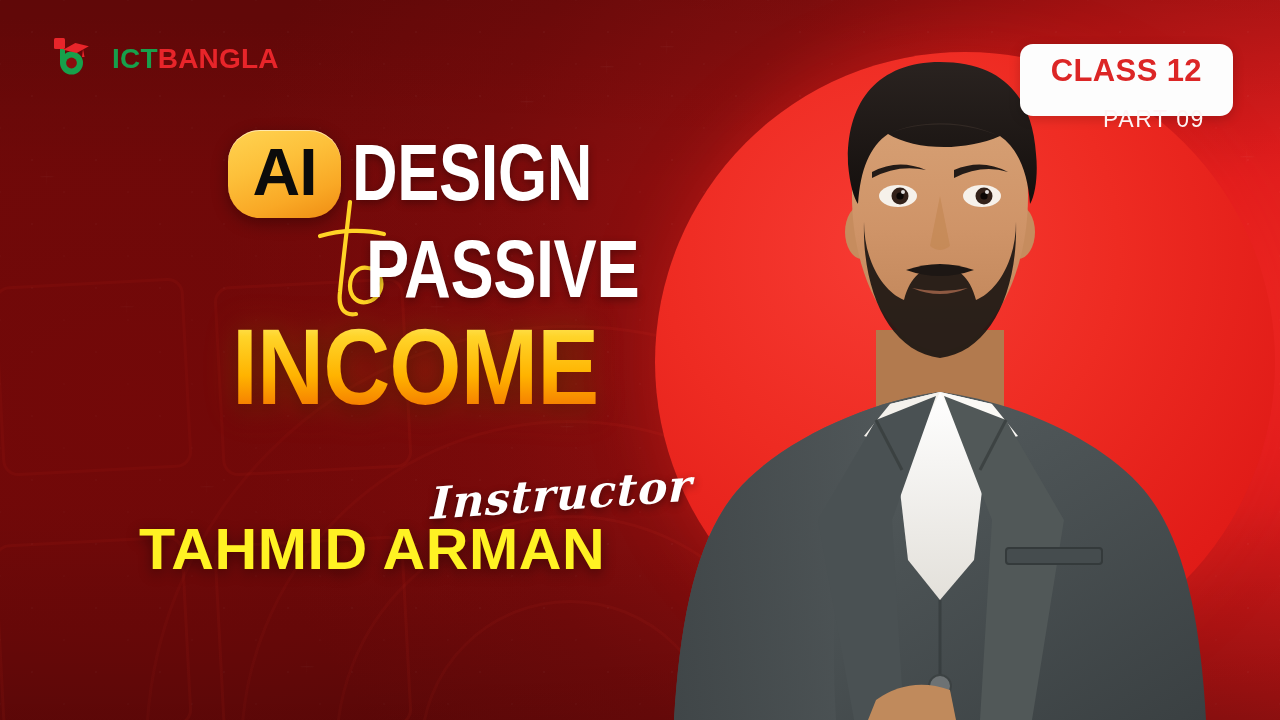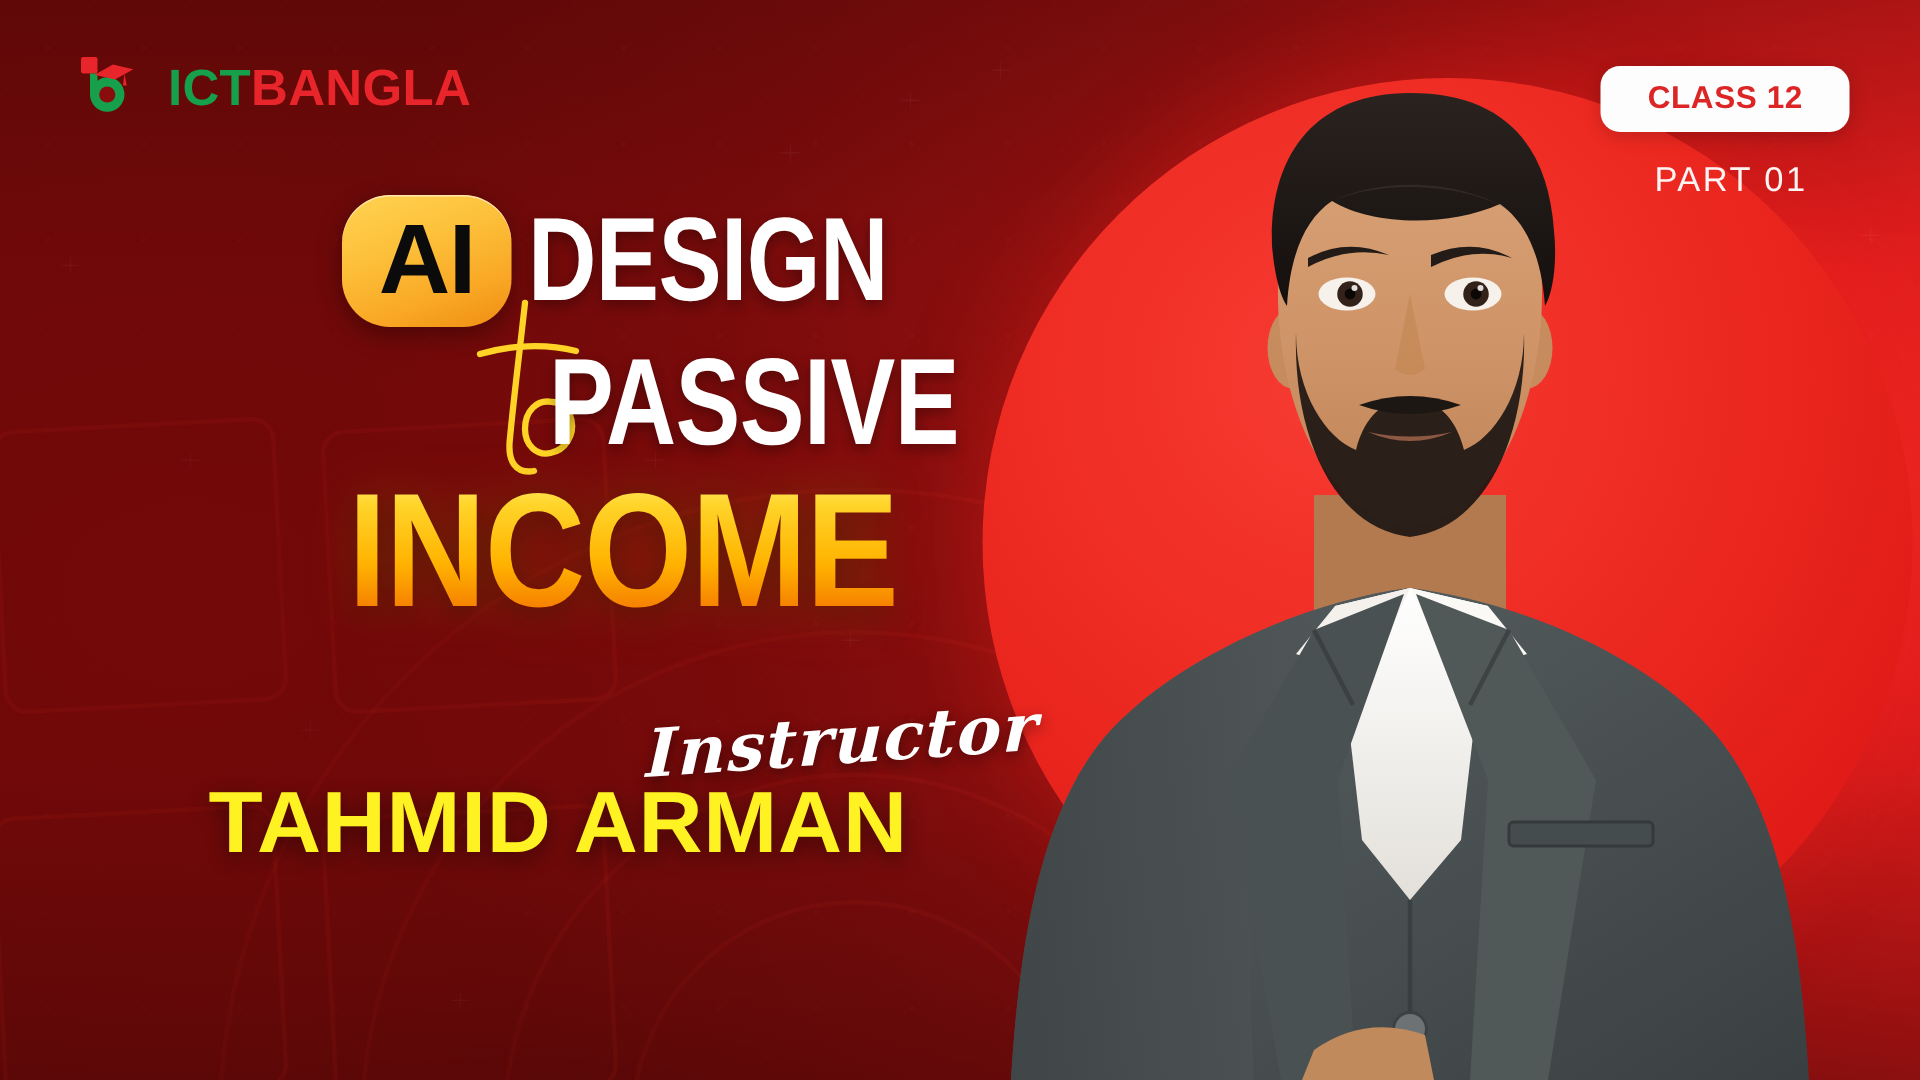--- a/index.html
+++ b/index.html
@@ -81,31 +81,31 @@
     background:radial-gradient(circle at 38% 32%, #f73b33 0%, #ee2b22 40%, #e11c18 75%, #d4150f 100%);
     box-shadow:0 0 70px rgba(255,40,30,0.30);
   }
 
   
   .logo {
     position:absolute; left:52px; top:36px;
     display:flex; align-items:center; gap:14px;
   }
   .logo-mark { width:46px; height:46px; position:relative; flex:none; }
-  .logo-text { font-size:34px; font-weight:800; letter-spacing:.2px; line-height:1; white-space:nowrap;}
+  .logo-text { font-size:28px; font-weight:800; letter-spacing:.2px; line-height:1; white-space:nowrap;}
   .logo-text .ict { color:#17a04b; }
   .logo-text .bangla { color:#e8252a; }
 
   .class-badge {
     position:absolute; right:47px; top:44px;
     background:#fdfdfd;
     color:#dc2626;
     border-radius:13px;
-    padding:11px 31px 12px;
-    font-size:21px; font-weight:800; letter-spacing:.4px;
+    padding:11px 31px 30px;
+    font-size:31px; font-weight:800; letter-spacing:.4px;
     line-height:1;
     box-shadow:0 3px 12px rgba(0,0,0,.18);
   }
   .part-label {
     position:absolute; right:75px; top:106px;
     color:#fdf3f3; font-size:23px; font-weight:400; letter-spacing:1.6px;
   }
 
   
   .headline { position:absolute; left:0; top:0; width:660px; height:470px; }
@@ -349,21 +349,21 @@
         <path d="M20 6 L33 11 L20 16 L7 11 Z" fill="#e8252a" transform="translate(4,1) rotate(-8 20 11)"></path>
         <path d="M30 13 L31.5 21 L29 21 Z" fill="#e8252a" transform="translate(1,0)"></path>
       </svg>
     </span>
     <span class="logo-text">
       <span class="ict">ICT</span><span class="bangla">BANGLA</span>
     </span>
   </div>
 
   <div class="class-badge">CLASS 12</div>
-  <div class="part-label">PART 01</div>
+  <div class="part-label">PART 09</div>
 
   <div class="headline">
 
     <div class="ai-chip">
       <span>AI</span>
     </div>
 
     <div class="word-design">DESIGN</div>
 
     <div class="word-to">

